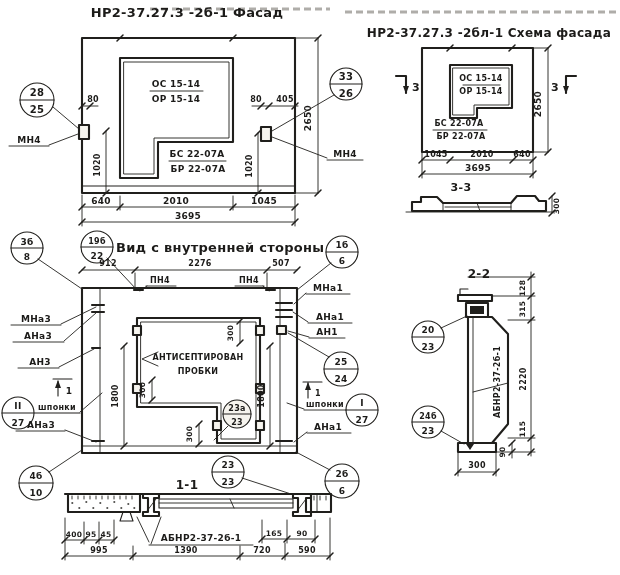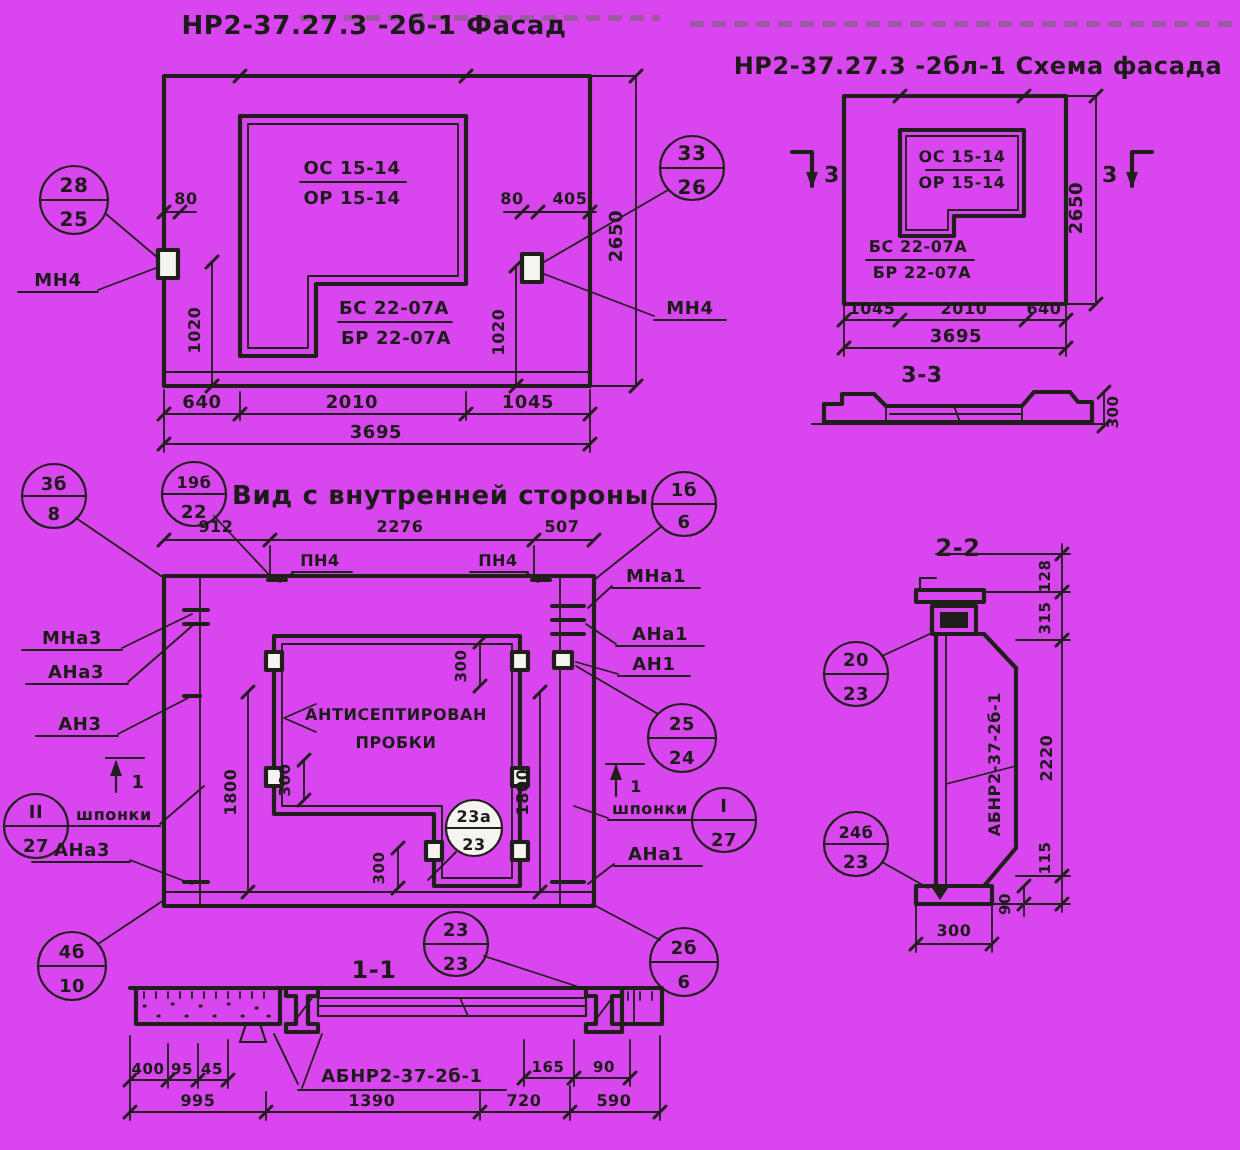--- a/index.html
+++ b/index.html
@@ -1,16 +1,16 @@
 <!DOCTYPE html>
 <html><head>
 <meta charset="utf-8">
 <style>
   html,body{margin:0;padding:0;background:#e8e5de;}
-  .sheet{width:620px;height:575px;background:#d946ef;position:relative;overflow:hidden;}
+  .sheet{width:620px;height:575px;background:#ffffff;position:relative;overflow:hidden;}
   svg{display:block;}
   svg text{font-family:"DejaVu Sans",sans-serif;font-weight:700;fill:#1c1b19;letter-spacing:.3px;}
   .s{stroke:#201f1c;fill:none;stroke-width:1.1;stroke-linecap:round;stroke-linejoin:round;}
   .w2{stroke-width:2.1;}
   .thin{stroke-width:.9;}
   .tick{stroke:#201f1c;stroke-width:1.5;fill:none;stroke-linecap:round;}
   .fillink{fill:#201f1c;stroke:none;}
   .paper{fill:#f6f4ee;}
   .f13{font-size:13px;} .f12{font-size:12px;} .f11{font-size:11px;} .f10{font-size:10px;}
   .f9{font-size:9px;} .f8{font-size:8px;} .f7{font-size:7.5px;}

